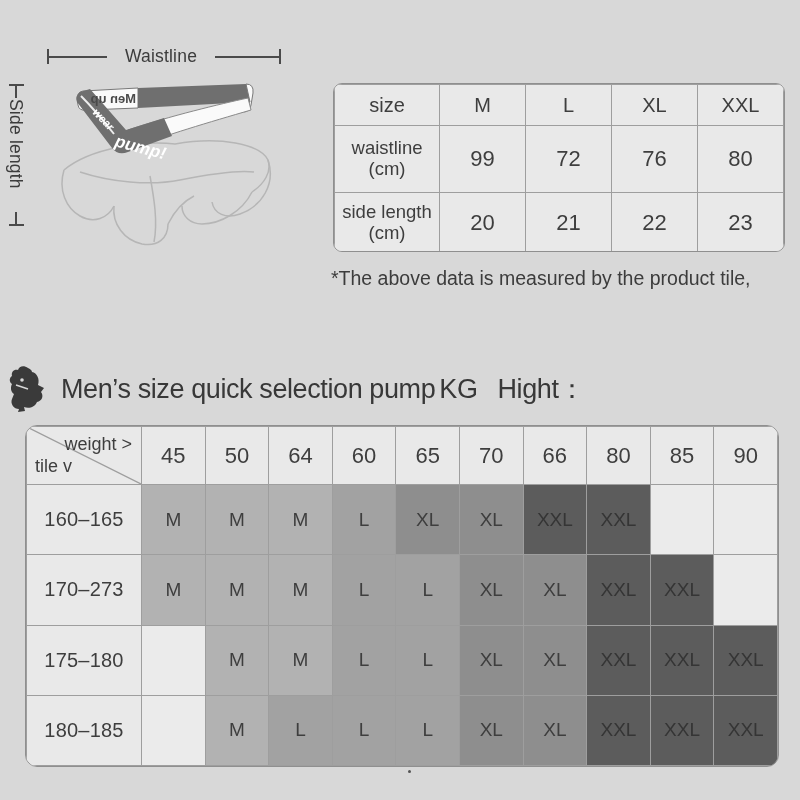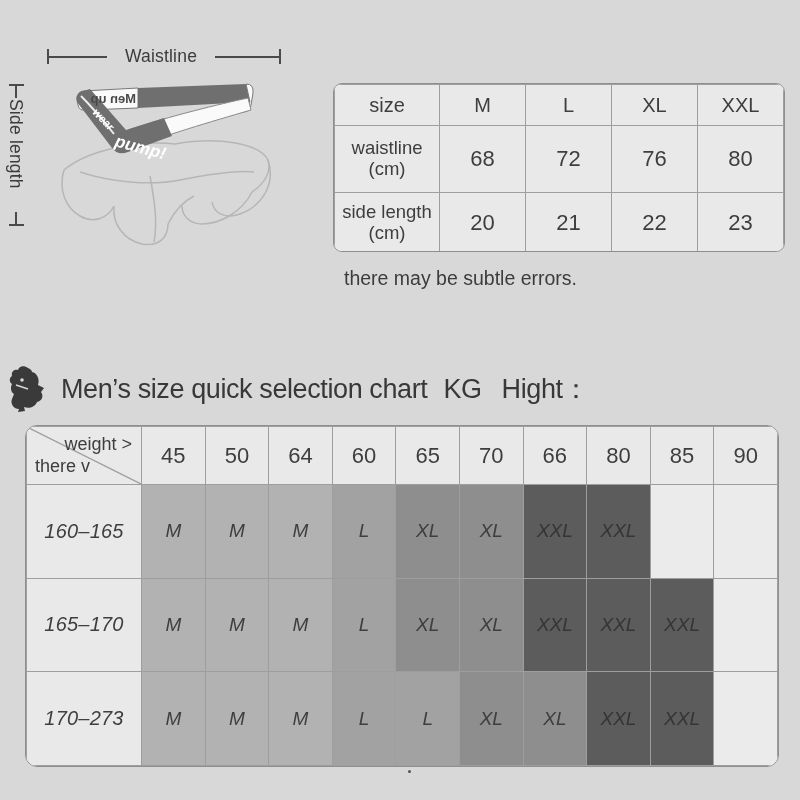--- a/index.html
+++ b/index.html
@@ -24,21 +24,21 @@
   }
   #size-table-wrap{left:333px;top:83px;width:450px;height:167px;border-radius:9px;}
   #size-table-wrap thead th{height:40px;font-size:20px;text-align:center;}
   #size-table-wrap tbody th{font-size:18.5px;line-height:1.12;}
   #size-table-wrap tbody td{font-size:22px;}
   #size-table-wrap tr.r1{height:67px;}
   #size-table-wrap tr.r2{height:60px;}
 
   #matrix-wrap{left:25px;top:425px;width:752px;height:340px;border-radius:12px;}
   #matrix-wrap thead tr{height:58px;}
-  #matrix-wrap tbody tr{height:47px;font-style:italic;}
+  #matrix-wrap tbody tr{height:47px;}
   .weight-h{font-size:22px;}
   .height-h{font-size:20px;letter-spacing:.2px;}
   .size-cell{font-size:19px;color:#474747;}
   .corner-cell{position:relative;}
   .corner-cell svg{position:absolute;left:0;top:0;width:100%;height:100%;}
   .corner-weight{position:absolute;top:7px;right:9px;font-size:18px;}
   .corner-height{position:absolute;bottom:7px;left:8px;font-size:18px;}
 
   
   .note{position:absolute;left:331px;top:265px;font-size:19.5px;line-height:27px;color:#3c3c3c;}
@@ -46,21 +46,21 @@
 
   
   .title-row{
     position:absolute;left:8px;top:362px;height:54px;
     display:flex;align-items:center;white-space:nowrap;
     font-size:27px;color:#383838;letter-spacing:-.4px;
   }
   .title-row .brand{margin-left:4px;}
   .title-row .t-main{margin-left:15px;}
   .title-row .t-wlab{margin-left:26px;}
-  .title-row .t-wunit{margin-left:16px;}
+  .title-row .t-wunit{margin-left:4px;}
   .title-row .t-hlab{margin-left:20px;}
 
   .speck{position:absolute;left:408px;top:770px;width:3px;height:3px;border-radius:50%;background:#3c3c3c;opacity:.85;}
 </style>
 </head>
 <body style="background: rgb(216, 216, 216);">
 
 <div class="dim" style="left:47px;top:49px;width:2px;height:15px;"></div>
 <div class="dim" style="left:47px;top:56px;width:60px;height:2px;"></div>
 <div class="dim-label" style="left:107px;top:46px;width:108px;text-align:center;">Waistline</div>
@@ -113,50 +113,50 @@
           <th>XL</th>
           <th>XXL</th>
         </tr>
       </thead>
     <tbody>
         <tr class="r1">
           <th>
             <div>waistline</div>
             <div>(cm)</div>
           </th>
-          <td>68</td>
+          <td>99</td>
           <td>72</td>
           <td>76</td>
           <td>80</td>
         </tr>
         <tr class="r2">
           <th>
             <div>side length</div>
             <div>(cm)</div>
           </th>
           <td>20</td>
           <td>21</td>
           <td>22</td>
           <td>23</td>
         </tr>
       </tbody>
   </table>
 </div>
 
 <div class="note">
-  <div class="l2">there may be subtle errors.</div>
+  <div class="l1">*The above data is measured by the product tile,</div>
 </div>
 
 <div class="title-row">
   <svg width="38" height="48" viewBox="0 0 38 48">
     <path fill="#3a3a3a" d="M20,3 C16,0 11,1 10,5 C6,4 3,7 4,11 C1,13 1,17 4,19 C2,23 3,27 6,29 L4,34 C2,39 6,44 11,44 L10,47 L17,46 L16,42 C21,44 27,42 29,37 C34,36 36,31 33,27 L36,23 L30,20 C32,14 29,8 24,7 C24,5 22,4 20,3 Z"></path>
     <circle cx="14" cy="15" r="1.8" fill="#d8d8d8"></circle>
     <path d="M8,20 L20,24" stroke="#d8d8d8" stroke-width="1.5" fill="none"></path>
   </svg>
-  <span class="t-main">Men’s size quick selection chart</span>
+  <span class="t-main">Men’s size quick selection pump</span>
   <span class="t-wunit">KG</span>
   <span class="t-hlab">Hight：</span>
 
 </div>
 
 <div class="table-wrap" id="matrix-wrap">
   <table>
     <colgroup>
         <col style="width:115px">
         <col>
@@ -170,21 +170,21 @@
         <col>
         <col>
       </colgroup>
     <thead>
       <tr>
         <th class="corner-cell">
           <svg viewBox="0 0 115 58" preserveAspectRatio="none">
             <line x1="0" y1="0" x2="115" y2="58" stroke="#9e9e9e" stroke-width="1.3"></line>
           </svg>
           <span class="corner-weight">weight &gt;</span>
-          <span class="corner-height">there v</span>
+          <span class="corner-height">tile v</span>
         </th>
       <th class="weight-h">45</th>
           <th class="weight-h">50</th>
           <th class="weight-h">64</th>
           <th class="weight-h">60</th>
           <th class="weight-h">65</th>
           <th class="weight-h">70</th>
           <th class="weight-h">66</th>
           <th class="weight-h">80</th>
           <th class="weight-h">85</th>
@@ -199,42 +199,55 @@
           <td class="size-cell" style="background: rgb(178, 178, 178);">M</td>
           <td class="size-cell" style="background: rgb(162, 162, 162);">L</td>
           <td class="size-cell" style="background: rgb(142, 142, 142);">XL</td>
           <td class="size-cell" style="background: rgb(142, 142, 142);">XL</td>
           <td class="size-cell" style="background: rgb(92, 92, 92); color: rgb(53, 53, 53);">XXL</td>
           <td class="size-cell" style="background: rgb(92, 92, 92); color: rgb(53, 53, 53);">XXL</td>
           <td class="size-cell" style="background: rgb(235, 235, 235);"></td>
           <td class="size-cell" style="background: rgb(235, 235, 235);"></td>
         </tr>
         <tr>
-          <th class="height-h">165–170</th>
-          <td class="size-cell" style="background: rgb(178, 178, 178);">M</td>
-          <td class="size-cell" style="background: rgb(178, 178, 178);">M</td>
-          <td class="size-cell" style="background: rgb(178, 178, 178);">M</td>
-          <td class="size-cell" style="background: rgb(162, 162, 162);">L</td>
-          <td class="size-cell" style="background: rgb(142, 142, 142);">XL</td>
-          <td class="size-cell" style="background: rgb(142, 142, 142);">XL</td>
-          <td class="size-cell" style="background: rgb(92, 92, 92); color: rgb(53, 53, 53);">XXL</td>
-          <td class="size-cell" style="background: rgb(92, 92, 92); color: rgb(53, 53, 53);">XXL</td>
-          <td class="size-cell" style="background: rgb(92, 92, 92); color: rgb(53, 53, 53);">XXL</td>
-          <td class="size-cell" style="background: rgb(235, 235, 235);"></td>
-        </tr>
-        <tr>
           <th class="height-h">170–273</th>
           <td class="size-cell" style="background: rgb(178, 178, 178);">M</td>
           <td class="size-cell" style="background: rgb(178, 178, 178);">M</td>
           <td class="size-cell" style="background: rgb(178, 178, 178);">M</td>
           <td class="size-cell" style="background: rgb(162, 162, 162);">L</td>
           <td class="size-cell" style="background: rgb(162, 162, 162);">L</td>
           <td class="size-cell" style="background: rgb(142, 142, 142);">XL</td>
           <td class="size-cell" style="background: rgb(142, 142, 142);">XL</td>
           <td class="size-cell" style="background: rgb(92, 92, 92); color: rgb(53, 53, 53);">XXL</td>
           <td class="size-cell" style="background: rgb(92, 92, 92); color: rgb(53, 53, 53);">XXL</td>
           <td class="size-cell" style="background: rgb(235, 235, 235);"></td>
+        </tr>
+        <tr>
+          <th class="height-h">175–180</th>
+          <td class="size-cell" style="background: rgb(235, 235, 235);"></td>
+          <td class="size-cell" style="background: rgb(178, 178, 178);">M</td>
+          <td class="size-cell" style="background: rgb(178, 178, 178);">M</td>
+          <td class="size-cell" style="background: rgb(162, 162, 162);">L</td>
+          <td class="size-cell" style="background: rgb(162, 162, 162);">L</td>
+          <td class="size-cell" style="background: rgb(142, 142, 142);">XL</td>
+          <td class="size-cell" style="background: rgb(142, 142, 142);">XL</td>
+          <td class="size-cell" style="background: rgb(92, 92, 92); color: rgb(53, 53, 53);">XXL</td>
+          <td class="size-cell" style="background: rgb(92, 92, 92); color: rgb(53, 53, 53);">XXL</td>
+          <td class="size-cell" style="background: rgb(92, 92, 92); color: rgb(53, 53, 53);">XXL</td>
+        </tr>
+        <tr>
+          <th class="height-h">180–185</th>
+          <td class="size-cell" style="background: rgb(235, 235, 235);"></td>
+          <td class="size-cell" style="background: rgb(178, 178, 178);">M</td>
+          <td class="size-cell" style="background: rgb(162, 162, 162);">L</td>
+          <td class="size-cell" style="background: rgb(162, 162, 162);">L</td>
+          <td class="size-cell" style="background: rgb(162, 162, 162);">L</td>
+          <td class="size-cell" style="background: rgb(142, 142, 142);">XL</td>
+          <td class="size-cell" style="background: rgb(142, 142, 142);">XL</td>
+          <td class="size-cell" style="background: rgb(92, 92, 92); color: rgb(53, 53, 53);">XXL</td>
+          <td class="size-cell" style="background: rgb(92, 92, 92); color: rgb(53, 53, 53);">XXL</td>
+          <td class="size-cell" style="background: rgb(92, 92, 92); color: rgb(53, 53, 53);">XXL</td>
         </tr>
       </tbody>
   </table>
 </div>
 
 <div class="speck"></div>
 
 </body></html>

